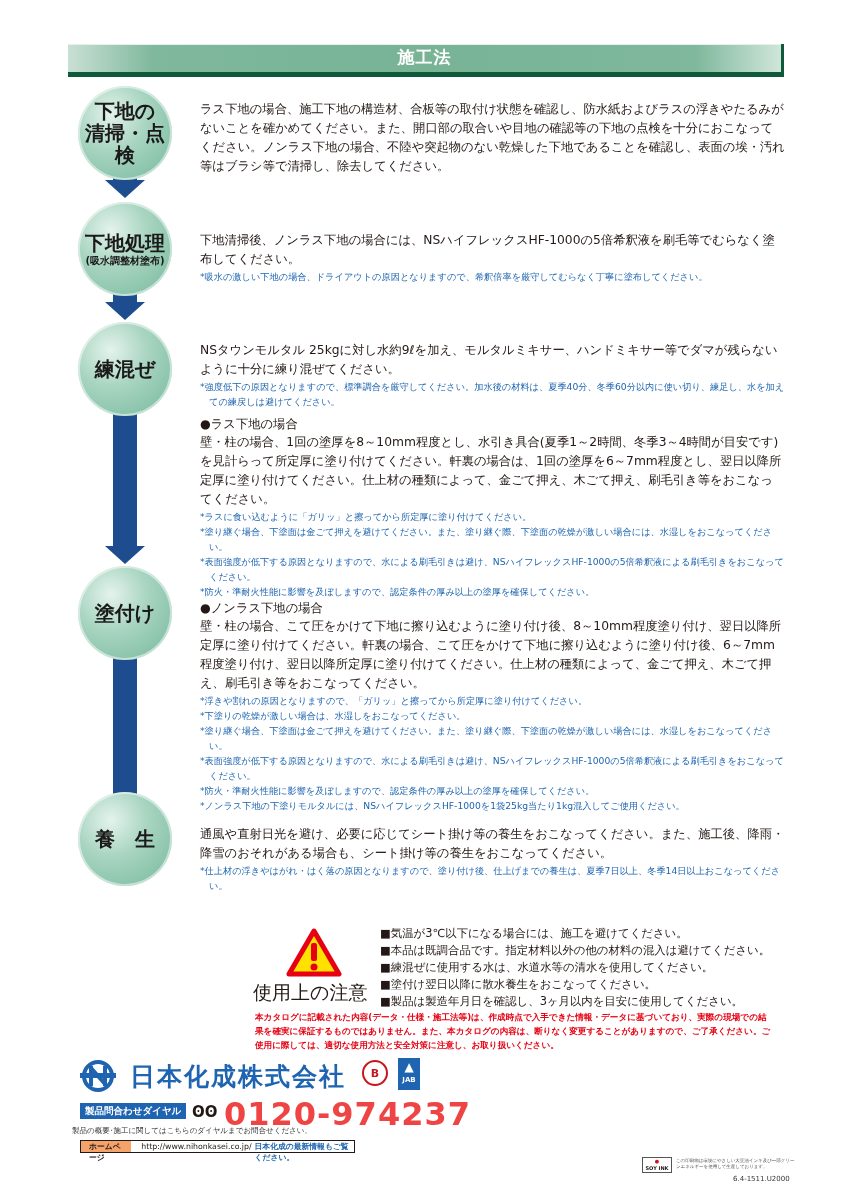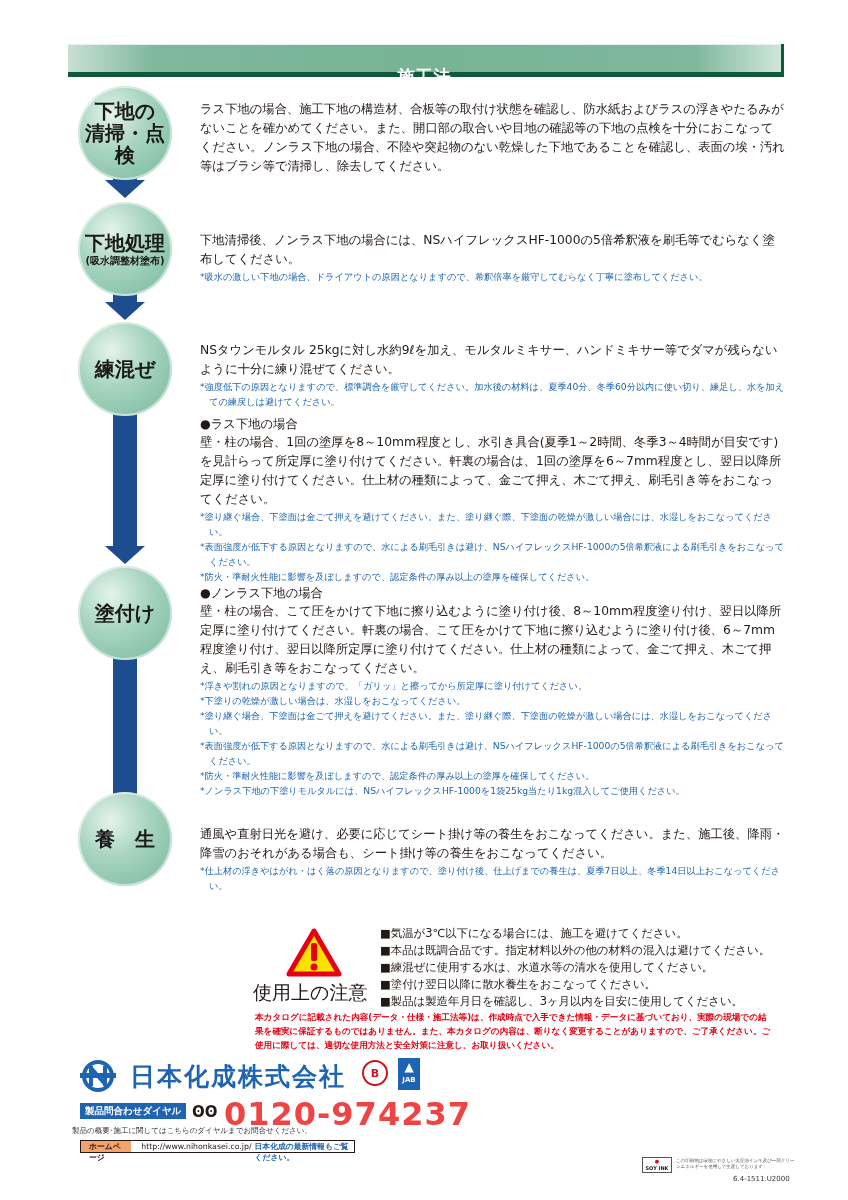--- a/index.html
+++ b/index.html
@@ -7,21 +7,21 @@
     body { position: relative; font-family: "DejaVu Sans", "Liberation Sans", sans-serif; color: #231815; }
 
     .header-bar {
       position: absolute; left: 68px; top: 44px; width: 716px; height: 33px;
       background: linear-gradient(90deg, #c9e0d4 0%, #7fb89d 12%, #78b396 50%, #7fb89d 88%, #d0e6da 100%);
       border-bottom: 5px solid #0e5a3a;
       border-right: 3px solid #0e5a3a;
       box-shadow: inset 0 1px 0 #e6f1eb;
     }
     .header-title {
-      position: absolute; left: 0; right: 0; top: 21px; text-align: center;
+      position: absolute; left: 0; right: 0; top: 2px; text-align: center;
       color: #ffffff; font-size: 17px; letter-spacing: 1px; font-weight: bold;
     }
 
     .circle {
       position: absolute; left: 78px; width: 94px; height: 94px; border-radius: 50%;
       background: radial-gradient(circle at 35% 30%, #e4f3ec 0%, #a9d5c1 40%, #86c1a8 80%, #73b497 100%);
       box-shadow: inset 0 0 0 2px rgba(255,255,255,0.5);
       display: flex; flex-direction: column; align-items: center; justify-content: center;
       text-align: center; font-weight: bold; color: #1a1a1a;
     }
@@ -112,20 +112,21 @@
 </div>
 
 <div class="text-block" style="top:341px;">
   <p class="main">NSタウンモルタル 25kgに対し水約9ℓを加え、モルタルミキサー、ハンドミキサー等でダマが残らないように十分に練り混ぜてください。</p>
   <p class="note">*強度低下の原因となりますので、標準調合を厳守してください。加水後の材料は、夏季40分、冬季60分以内に使い切り、練足し、水を加えての練戻しは避けてください。</p>
 </div>
 
 <div class="text-block" style="top:415px;">
   <p class="subhead">●ラス下地の場合</p>
   <p class="main">壁・柱の場合、1回の塗厚を8～10mm程度とし、水引き具合(夏季1～2時間、冬季3～4時間が目安です)を見計らって所定厚に塗り付けてください。軒裏の場合は、1回の塗厚を6～7mm程度とし、翌日以降所定厚に塗り付けてください。仕上材の種類によって、金ごて押え、木ごて押え、刷毛引き等をおこなってください。</p>
+  <p class="note">*ラスに食い込むように「ガリッ」と擦ってから所定厚に塗り付けてください。</p>
   <p class="note">*塗り継ぐ場合、下塗面は金ごて押えを避けてください。また、塗り継ぐ際、下塗面の乾燥が激しい場合には、水湿しをおこなってください。</p>
   <p class="note">*表面強度が低下する原因となりますので、水による刷毛引きは避け、NSハイフレックスHF-1000の5倍希釈液による刷毛引きをおこなってください。</p>
   <p class="note">*防火・準耐火性能に影響を及ぼしますので、認定条件の厚み以上の塗厚を確保してください。</p>
   <p class="subhead">●ノンラス下地の場合</p>
   <p class="main">壁・柱の場合、こて圧をかけて下地に擦り込むように塗り付け後、8～10mm程度塗り付け、翌日以降所定厚に塗り付けてください。軒裏の場合、こて圧をかけて下地に擦り込むように塗り付け後、6～7mm程度塗り付け、翌日以降所定厚に塗り付けてください。仕上材の種類によって、金ごて押え、木ごて押え、刷毛引き等をおこなってください。</p>
   <p class="note">*浮きや割れの原因となりますので、「ガリッ」と擦ってから所定厚に塗り付けてください。</p>
   <p class="note">*下塗りの乾燥が激しい場合は、水湿しをおこなってください。</p>
   <p class="note">*塗り継ぐ場合、下塗面は金ごて押えを避けてください。また、塗り継ぐ際、下塗面の乾燥が激しい場合には、水湿しをおこなってください。</p>
   <p class="note">*表面強度が低下する原因となりますので、水による刷毛引きは避け、NSハイフレックスHF-1000の5倍希釈液による刷毛引きをおこなってください。</p>
   <p class="note">*防火・準耐火性能に影響を及ぼしますので、認定条件の厚み以上の塗厚を確保してください。</p>

